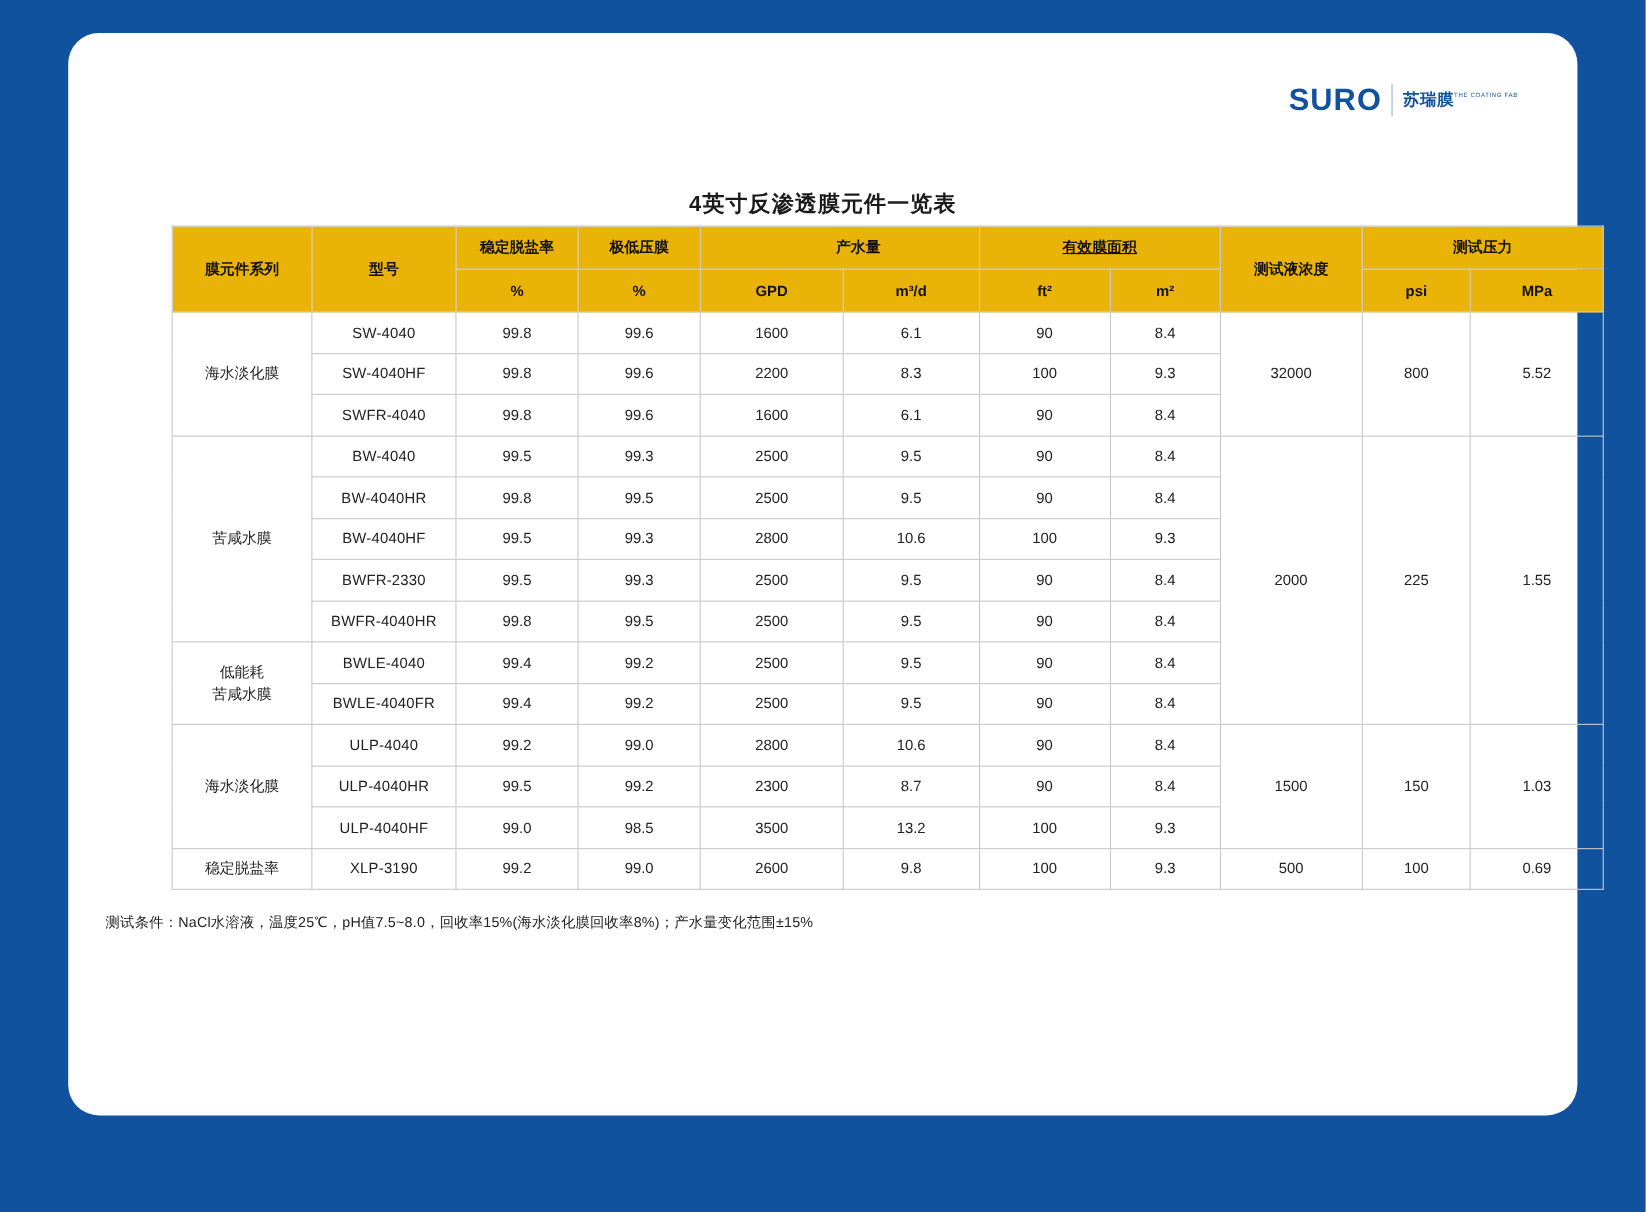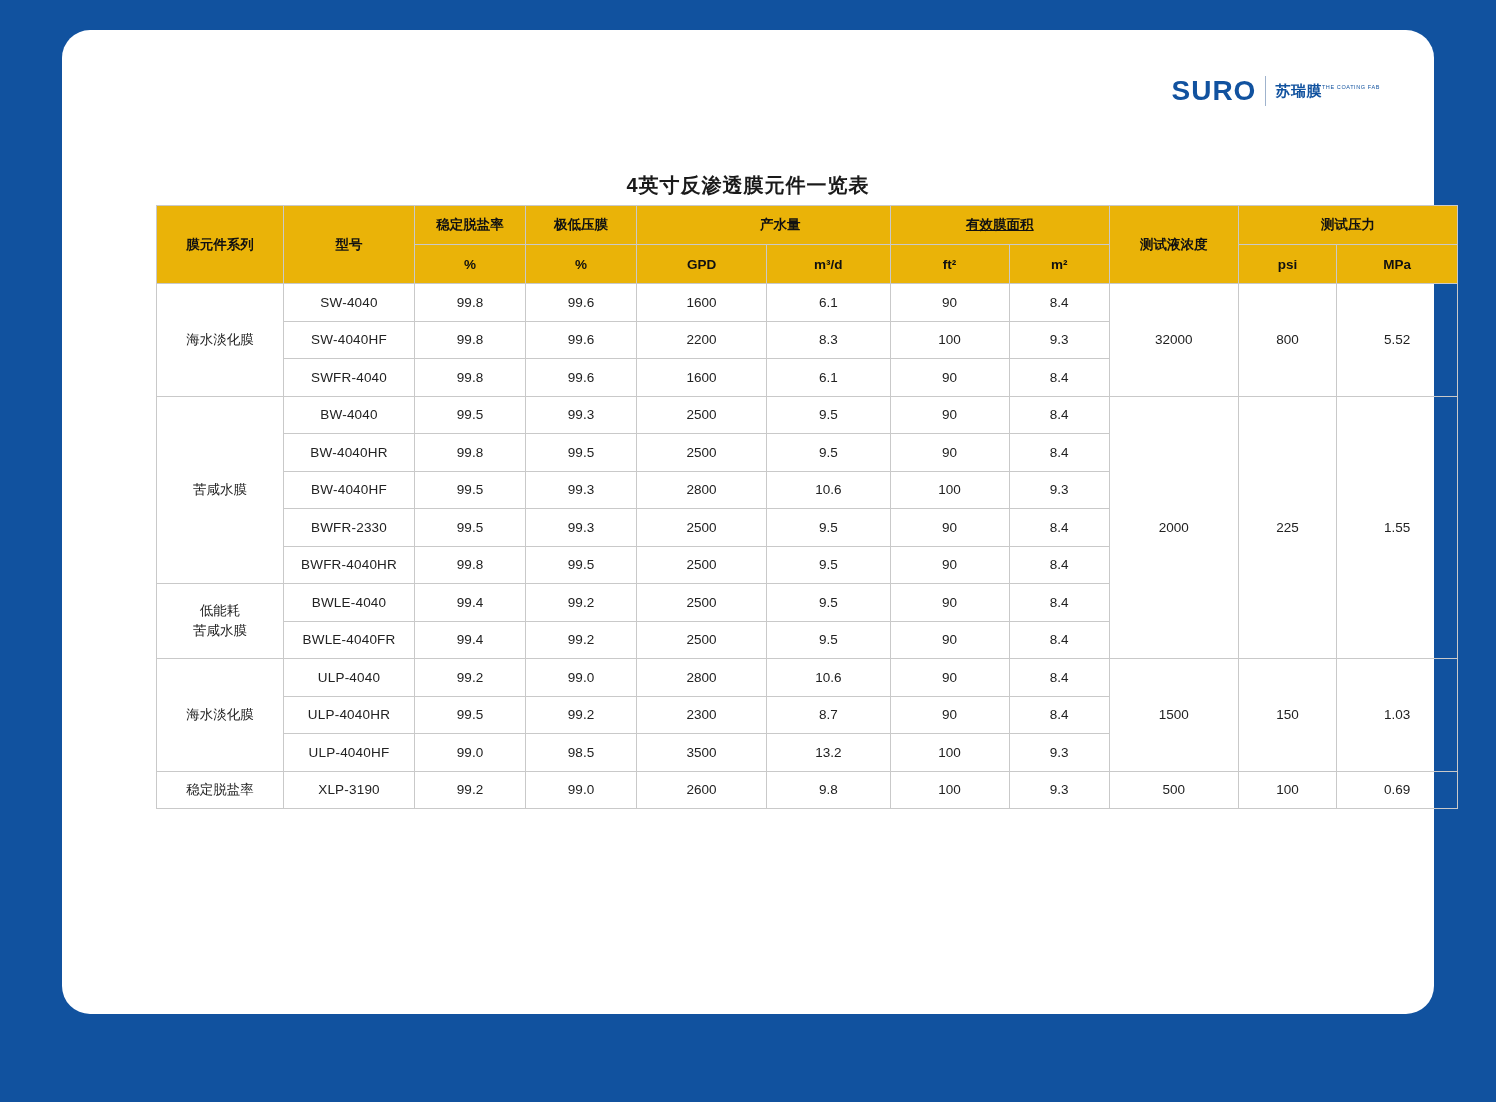--- a/index.html
+++ b/index.html
@@ -306,13 +306,14 @@
             <td>100</td>
             <td>9.3</td>
             <td rowspan="1">500</td>
             <td rowspan="1">100</td>
             <td rowspan="1">0.69</td>
           </tr>
         </tbody>
     </table>
   </div>
 
+  <div class="note">测试条件：NaCl水溶液，温度25℃，pH值7.5~8.0，回收率15%(海水淡化膜回收率8%)；产水量变化范围±15%</div>
 </div>
 
 </body></html>

